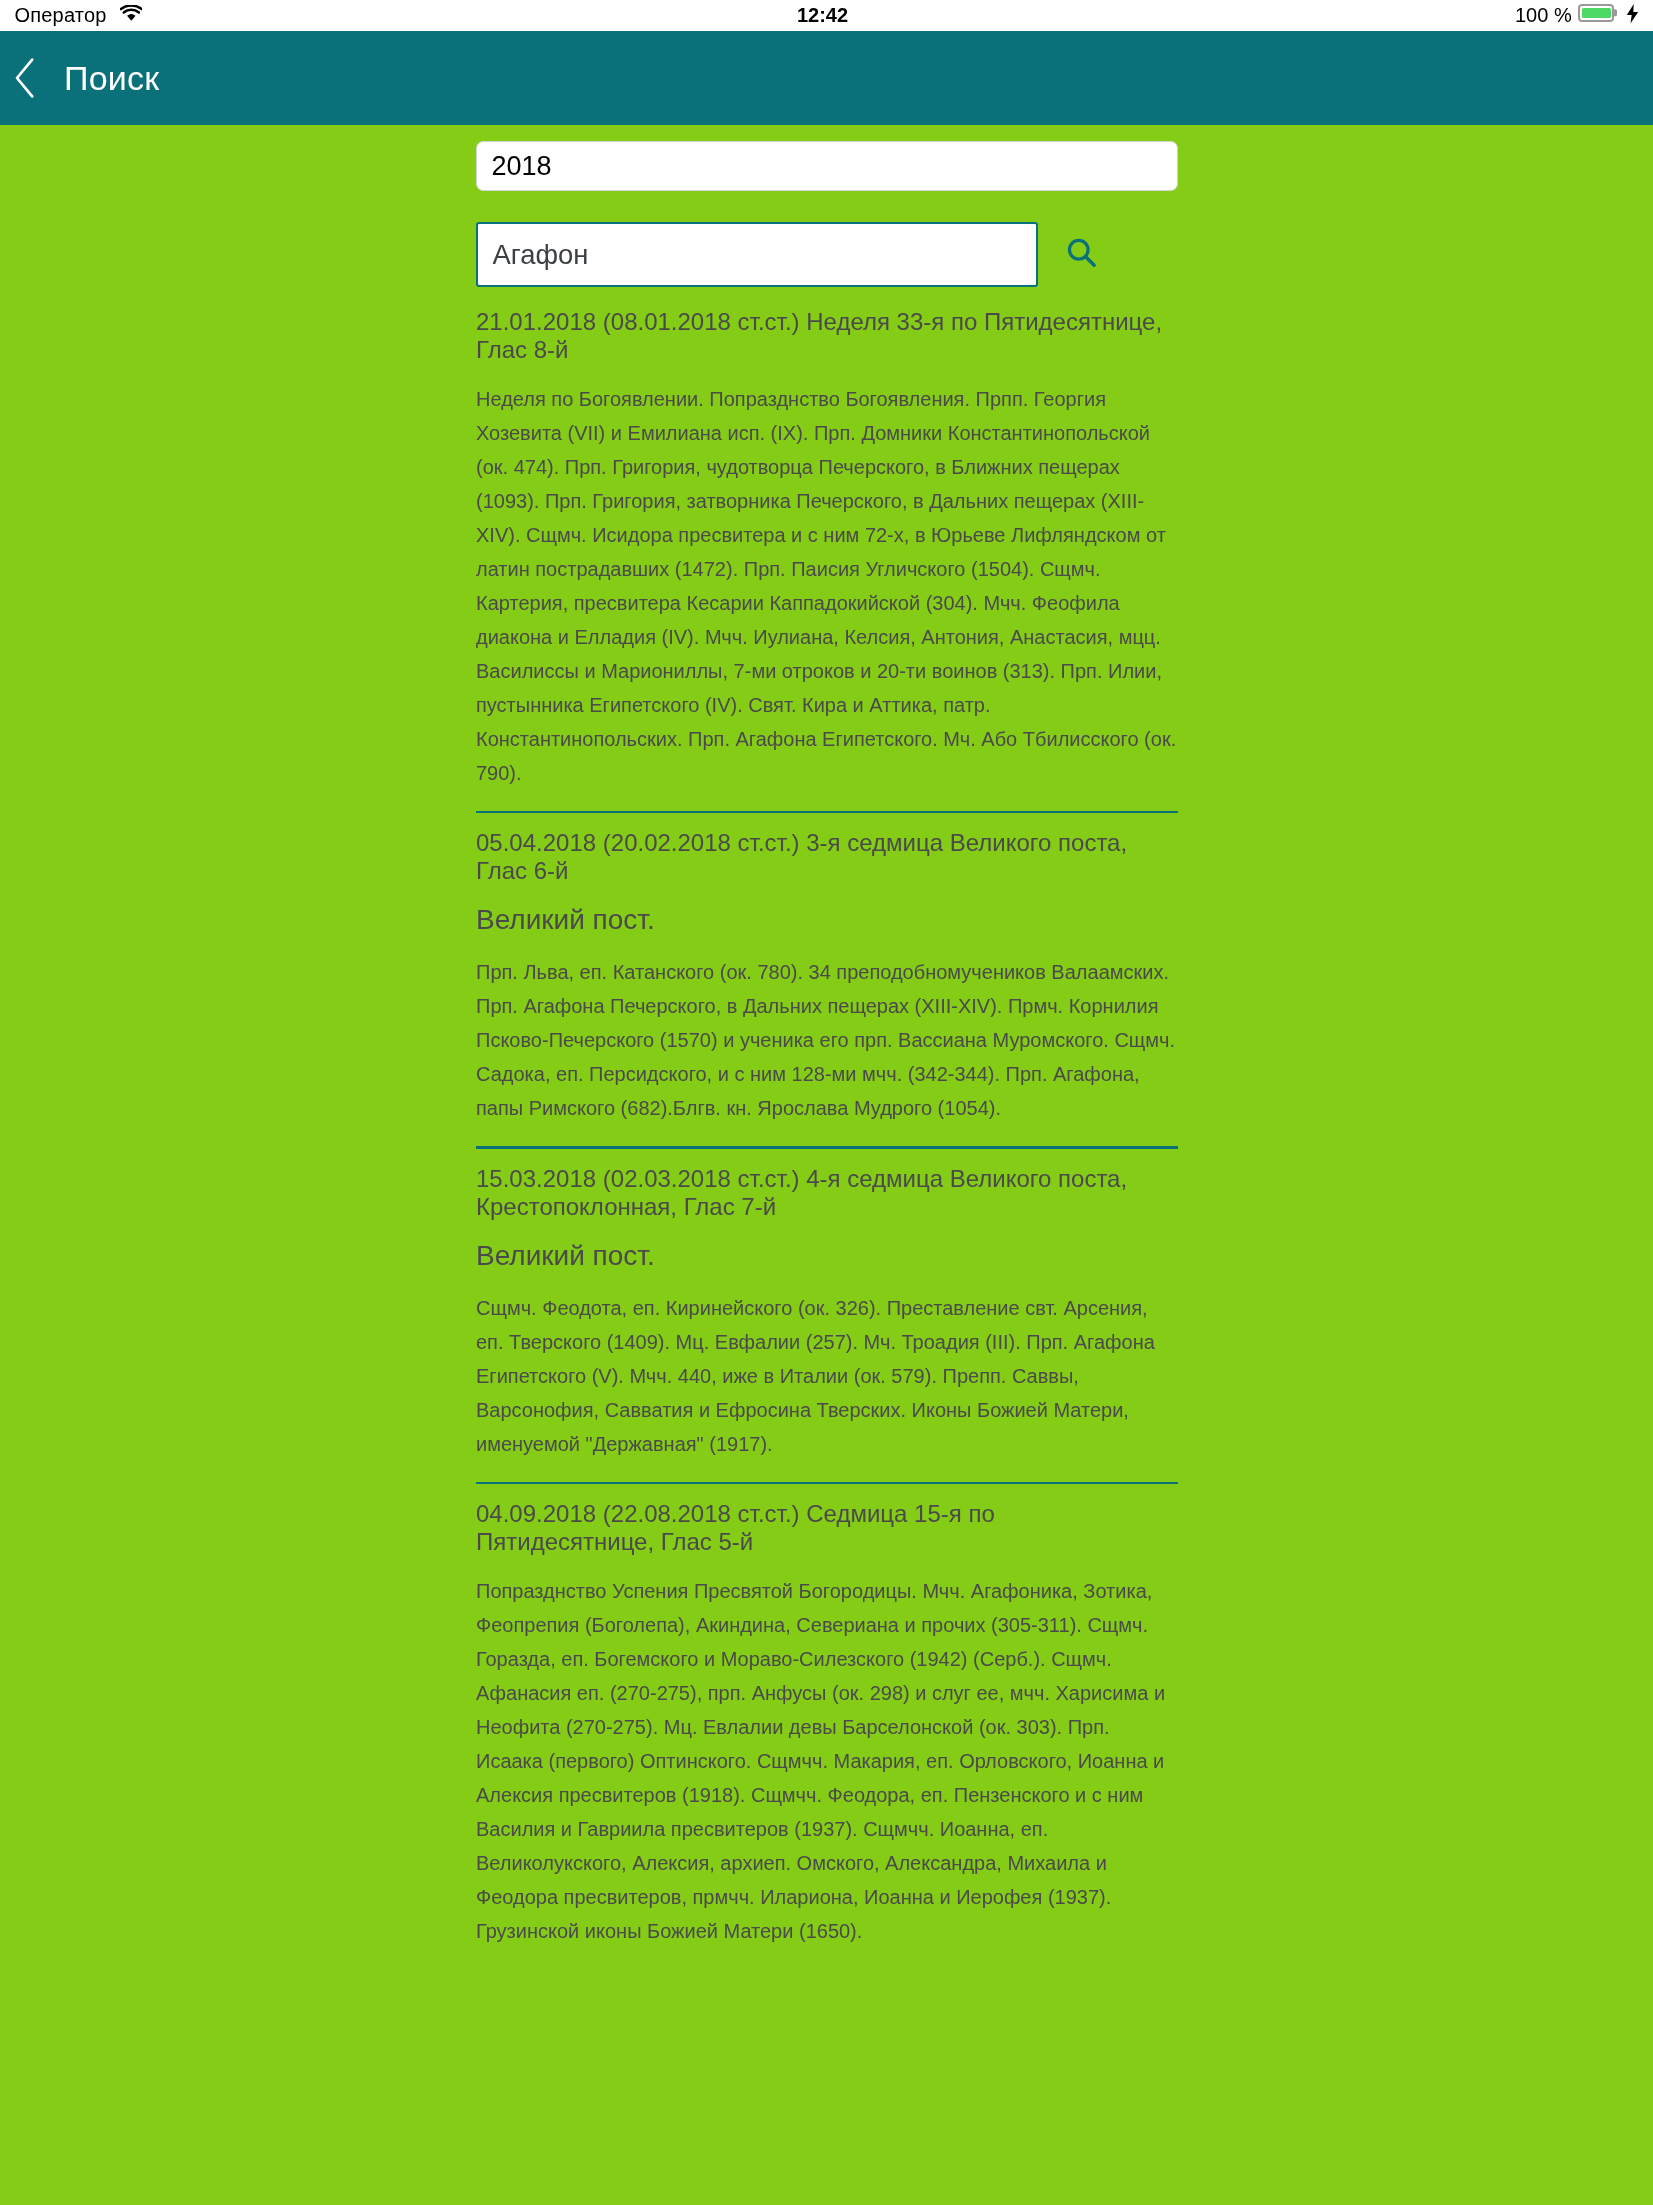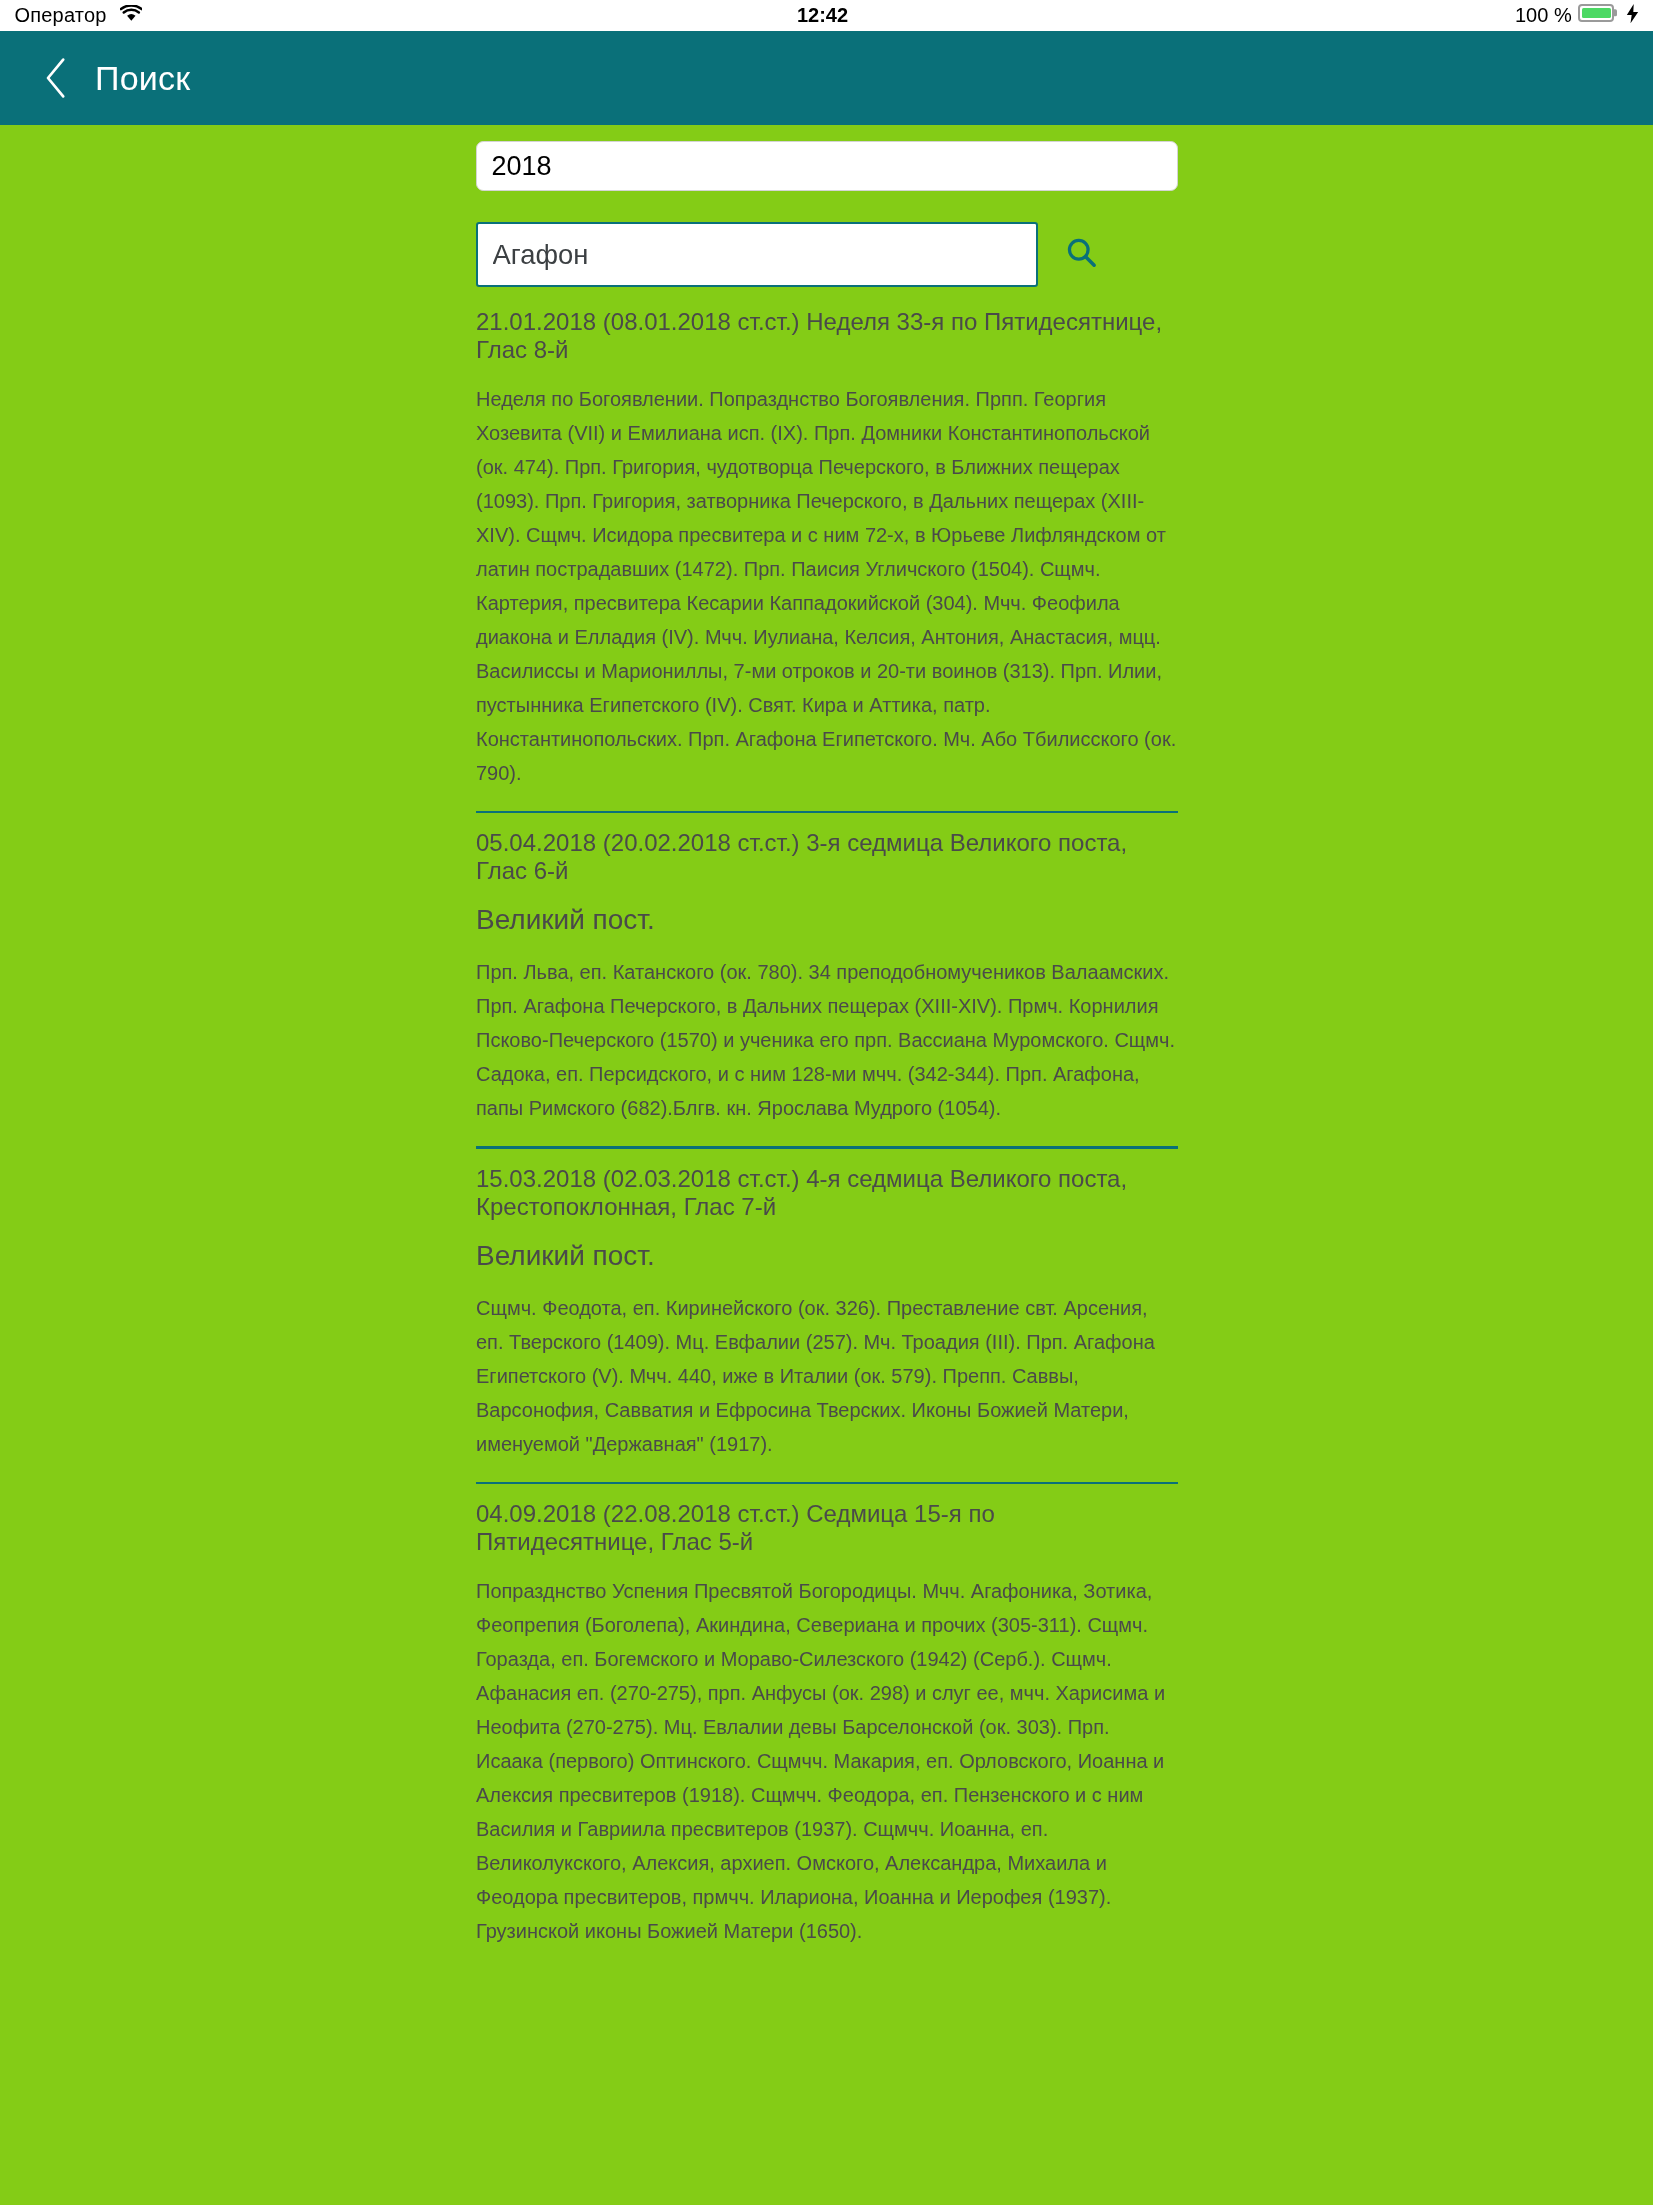--- a/index.html
+++ b/index.html
@@ -81,21 +81,21 @@
   }
   .bolt-icon { display: block; margin-left: 4.8px; }
 
   
   .nav-bar {
     height: 94px;
     width: 100%;
     background: #0a7079;
     display: flex;
     align-items: center;
-    padding-left: 37px;
+    padding-left: 6px;
     gap: 21px;
   }
   .back-chevron {
     display: flex;
     align-items: center;
     justify-content: center;
     width: 37px;
     height: 48px;
     cursor: pointer;
   }

